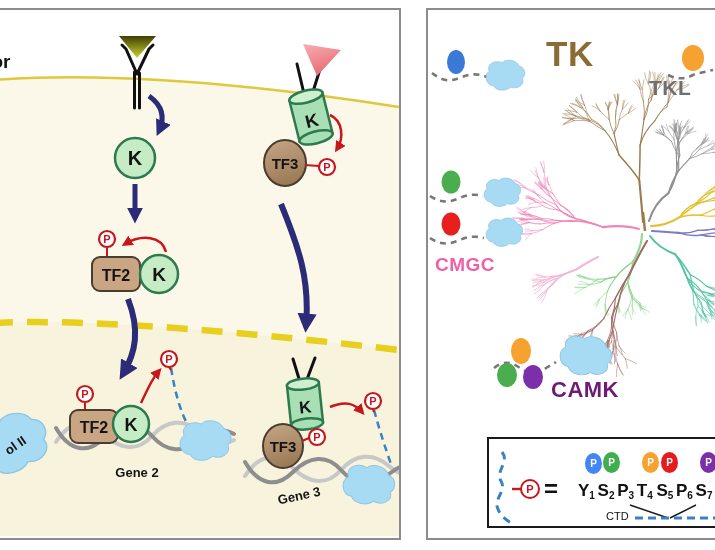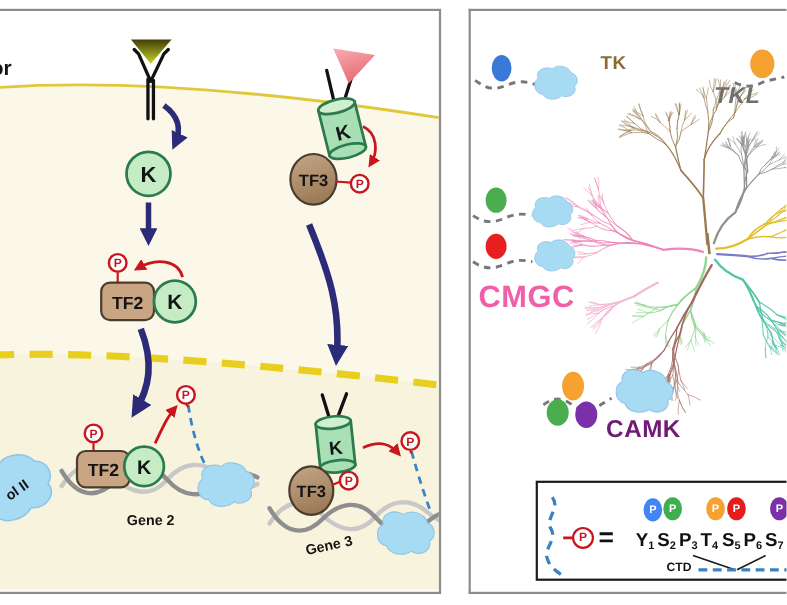--- a/index.html
+++ b/index.html
@@ -18,21 +18,21 @@
   #legendBox{position:absolute;left:487px;top:437px;width:238px;height:91px;
              border:2.5px solid #1a1a1a;background:#fff;box-sizing:border-box;}
   #legendBox svg{left:0;top:0;}
   .pov{position:absolute;width:17px;height:21px;border-radius:50%;display:flex;
        align-items:center;justify-content:center;color:#fff;font-size:10px;font-weight:bold;}
   #resRow{position:absolute;left:89px;top:42px;display:flex;}
   .res{width:19.6px;display:inline-flex;align-items:baseline;font-weight:bold;color:#111;}
   .rl{font-size:17px;}
   .ri{font-size:10px;position:relative;top:3px;}
   #eqSign{position:absolute;left:55px;top:36px;font-size:24px;font-weight:bold;color:#111;}
-  #ctdLabel{position:absolute;left:117px;top:71px;font-size:11px;font-weight:bold;color:#111;}
+  #ctdLabel{position:absolute;left:117px;top:71px;font-size:11px;font-weight:normal;color:#111;}
   .redP{position:absolute;width:16px;height:16px;border-radius:50%;border:2.5px solid #c8161d;
         background:#fff;color:#c8161d;font-weight:bold;font-size:11px;display:flex;
         align-items:center;justify-content:center;}
 </style>
 </head>
 <body>
 
 <svg id="leftSvg" width="407" height="528" viewBox="-8 10 407 528">
   <defs>
     <linearGradient id="triGreen" x1="0" y1="0" x2="0" y2="1">
@@ -930,23 +930,23 @@
     <ellipse cx="521" cy="351" rx="10" ry="13" fill="#f5a230"></ellipse>
     <ellipse cx="507" cy="375" rx="10" ry="12" fill="#4aae4f"></ellipse>
     <ellipse cx="533" cy="377" rx="10" ry="12" fill="#7b2fa8"></ellipse>
     <use href="#blob2" class="blob" transform="translate(585,358) scale(0.95) rotate(10)"></use>
   </g>
   <defs>
     <path id="blob2" d="M -22,-8 C -26,-18 -14,-24 -4,-20 C 2,-26 16,-24 20,-15 C 28,-13 30,-3 24,2 C 28,10 18,18 8,14 C 2,20 -12,20 -16,12 C -26,12 -30,-2 -22,-8 Z"></path>
   </defs>
 </svg>
 
-<div class="famLabel" style="left: 546px; top: 48px; font-size: 17px; color: rgb(138, 108, 51);">TK</div>
-<div class="famLabel" style="left: 649px; top: 76px; font-size: 21px; color: rgb(111, 111, 111); font-style: italic;">TKL</div>
-<div class="famLabel" style="left: 435px; top: 254px; font-size: 28px; color: rgb(240, 96, 168);">CMGC</div>
+<div class="famLabel" style="left: 546px; top: 34px; font-size: 35px; color: rgb(138, 108, 51);">TK</div>
+<div class="famLabel" style="left: 649px; top: 76px; font-size: 21px; color: rgb(111, 111, 111);">TKL</div>
+<div class="famLabel" style="left: 435px; top: 254px; font-size: 19px; color: rgb(240, 96, 168);">CMGC</div>
 <div class="famLabel" style="left: 551px; top: 377px; font-size: 22px; color: #701a75;">CAMK</div>
 
 <div id="leftPanelBorder" class="panel" style="background:transparent"></div>
 <div id="rightPanelBorder" class="panel" style="background:transparent"></div>
 
 <div id="legendBox">
   <svg width="233" height="86" viewBox="0 0 233 86">
     <path d="M13,13 C21,23 6,32 12,42 C18,52 4,60 9,70 C11,76 16,80 22,84" fill="none" stroke="#3b82c4" stroke-width="3" stroke-dasharray="8 6"></path>
     <line x1="23" y1="50" x2="32" y2="50" stroke="#c8161d" stroke-width="2.4"></line>
     <line x1="141" y1="66" x2="179" y2="79" stroke="#1a1a1a" stroke-width="1.5"></line>

